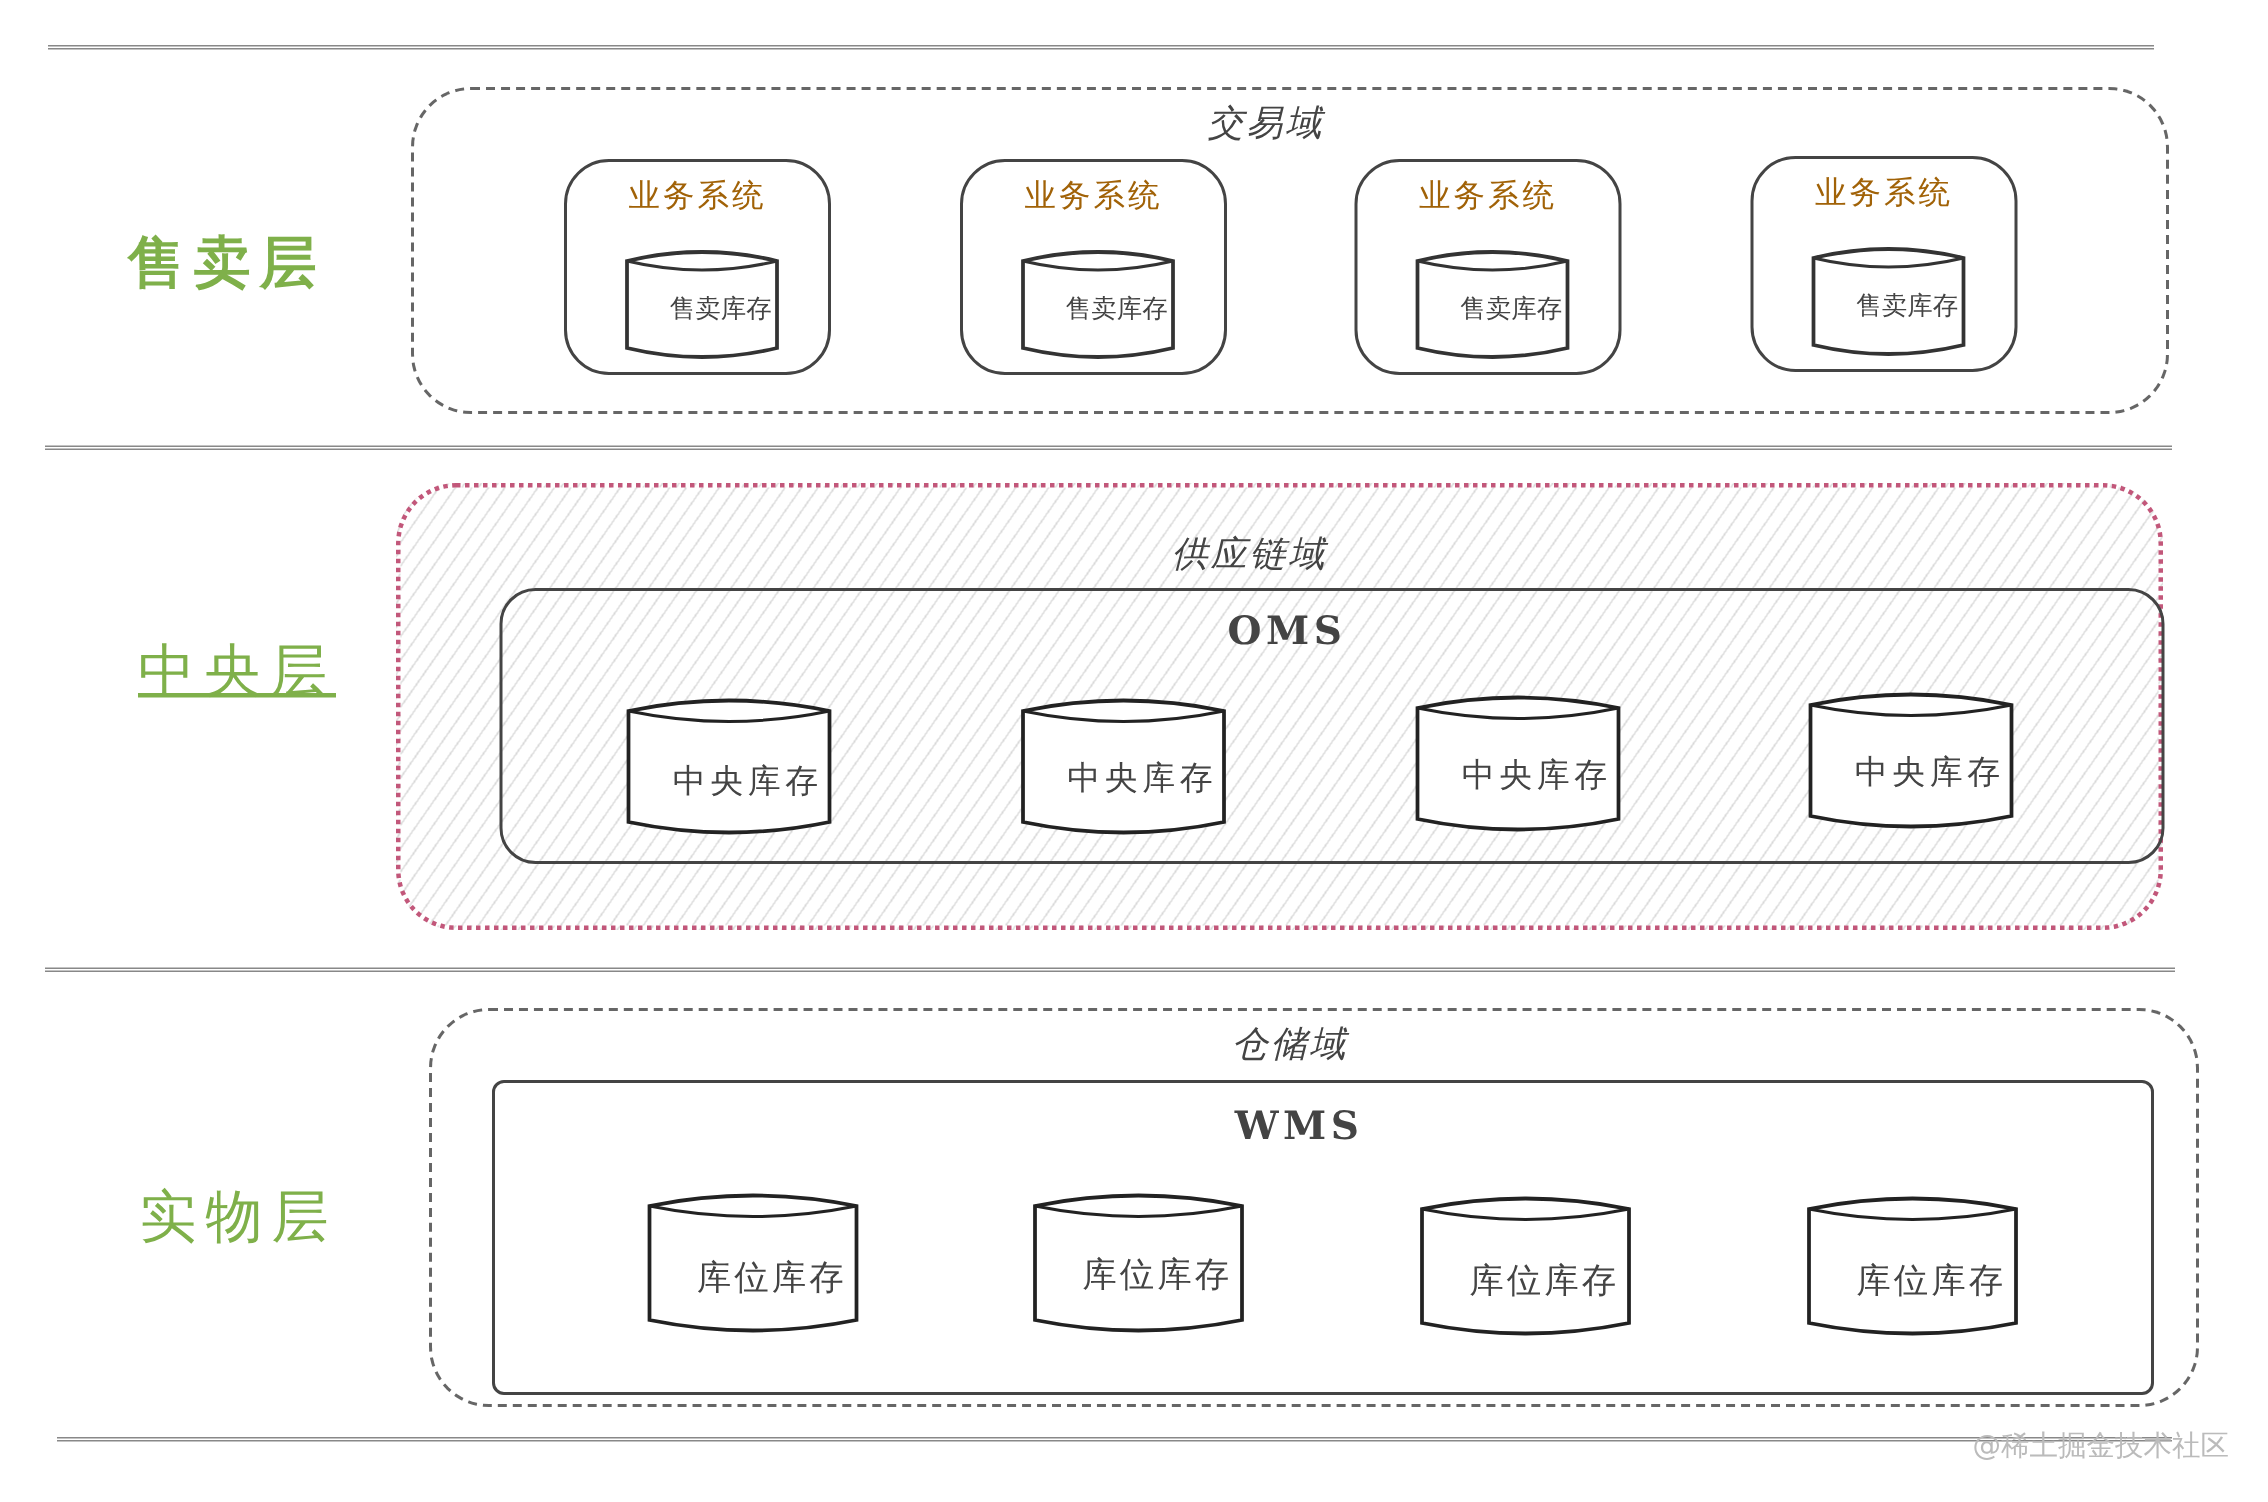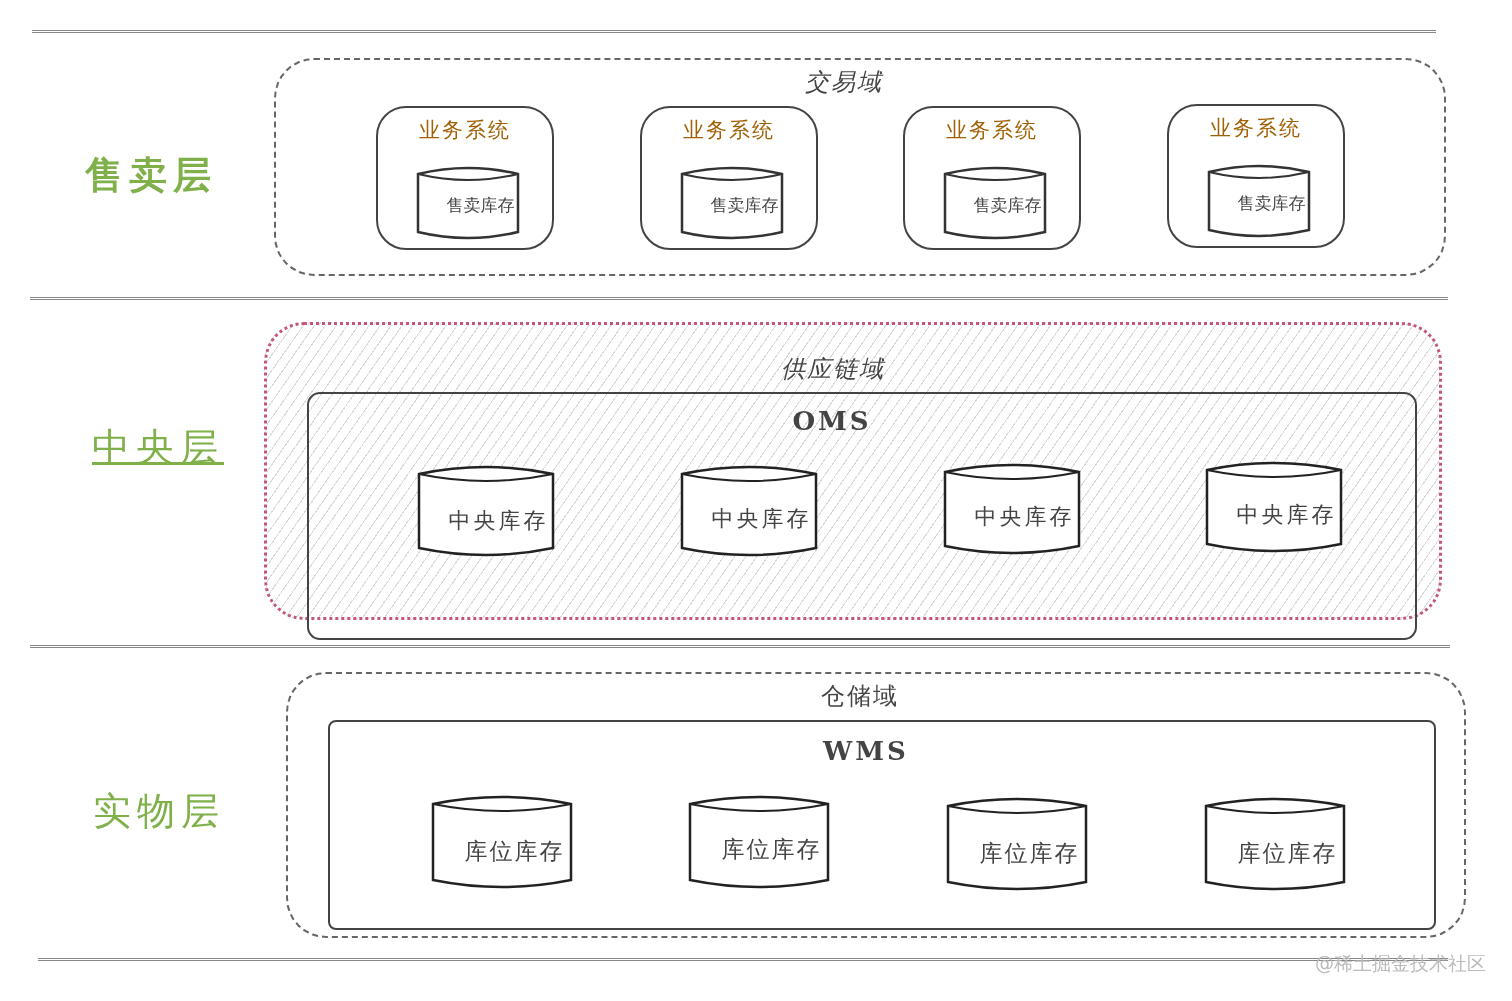--- a/index.html
+++ b/index.html
@@ -78,21 +78,21 @@
         <path d="M2 10 Q52 -2 102 10 L102 68 Q52 80 2 68 Z" fill="#fff" stroke="#333" stroke-width="2.5"></path>
         <path d="M2 10 Q52 22 102 10" fill="none" stroke="#333" stroke-width="2"></path>
       </svg>
     <div class="cyl-label" style="top:30px; font-size:17px;">售卖库存</div>
   </div>
 </div>
 
 <div class="domain red" style="left:264px; top:322px; width:1178px; height:298px;font-style:italic;">
   <div class="domain-title" style="top:28px; transform:translateX(-20px);">供应链域</div>
 </div>
-<div class="system" style="left:307px; top:392px; width:1110px; height:248px; border-radius:13px; background:transparent;">
+<div class="system" style="left:333px; top:392px; width:1110px; height:184px; border-radius:24px; background:transparent;">
   <div class="system-title sys-inner-title" style="top:12px; transform:translateX(-30px);">OMS</div>
 </div>
 
 <div class="cyl" style="left:417px; top:462px; width:138px; height:98px;">
   <svg width="138" height="98">
       <path d="M2 12 Q69 -2 136 12 L136 86 Q69 100 2 86 Z" fill="#fff" stroke="#222" stroke-width="2.5"></path>
       <path d="M2 12 Q69 26 136 12" fill="none" stroke="#222" stroke-width="2"></path>
     </svg>
   <div class="cyl-label" style="top:44px; font-size:22px; letter-spacing:3px;">中央库存</div>
 </div>
@@ -112,21 +112,21 @@
 </div>
 <div class="cyl" style="left:1205px; top:458px; width:138px; height:98px;">
   <svg width="138" height="98">
       <path d="M2 12 Q69 -2 136 12 L136 86 Q69 100 2 86 Z" fill="#fff" stroke="#222" stroke-width="2.5"></path>
       <path d="M2 12 Q69 26 136 12" fill="none" stroke="#222" stroke-width="2"></path>
     </svg>
   <div class="cyl-label" style="top:42px; font-size:22px; letter-spacing:3px;">中央库存</div>
 </div>
 
 <div class="domain gray" style="left:286px; top:672px; width:1180px; height:266px;">
-  <div class="domain-title" style="top:6px; transform:translateX(-16px);">仓储域</div>
+  <div class="domain-title" style="top:6px; transform:translateX(-16px);font-style:italic;">仓储域</div>
 </div>
 <div class="system" style="left:328px; top:720px; width:1108px; height:210px; border-radius:8px; background:#fff;">
   <div class="system-title sys-inner-title" style="top:14px; transform:translateX(-16px);">WMS</div>
 </div>
 
 <div class="cyl" style="left:431px; top:792px; width:142px; height:100px;">
   <svg width="142" height="100">
       <path d="M2 12 Q71 -2 140 12 L140 88 Q71 102 2 88 Z" fill="#fff" stroke="#222" stroke-width="2.5"></path>
       <path d="M2 12 Q71 26 140 12" fill="none" stroke="#222" stroke-width="2"></path>
     </svg>

